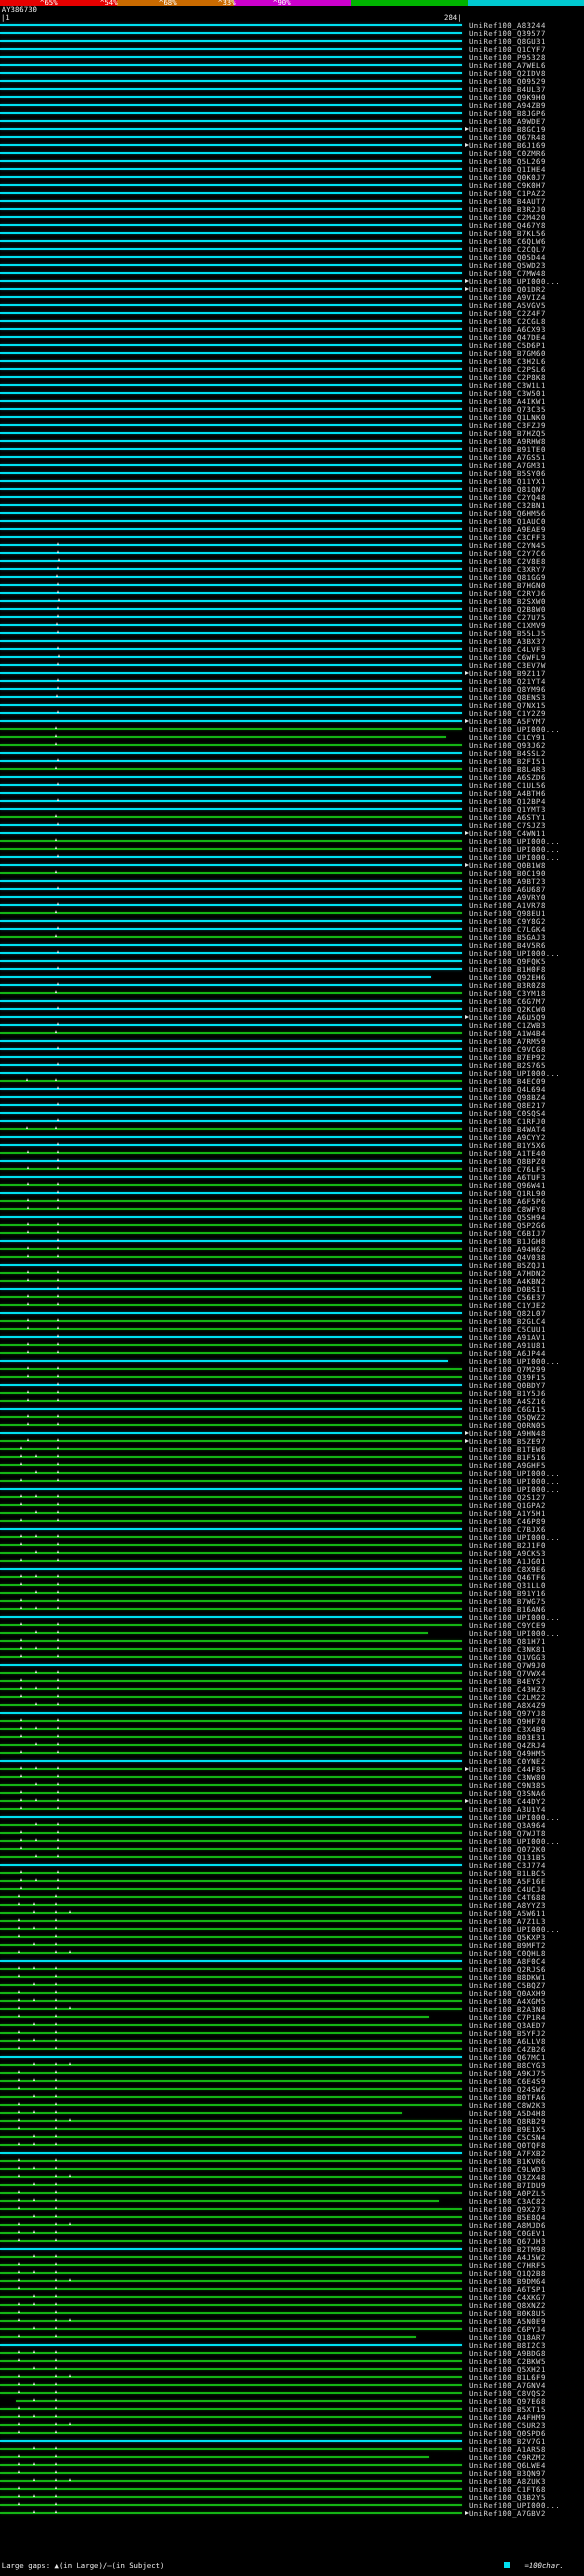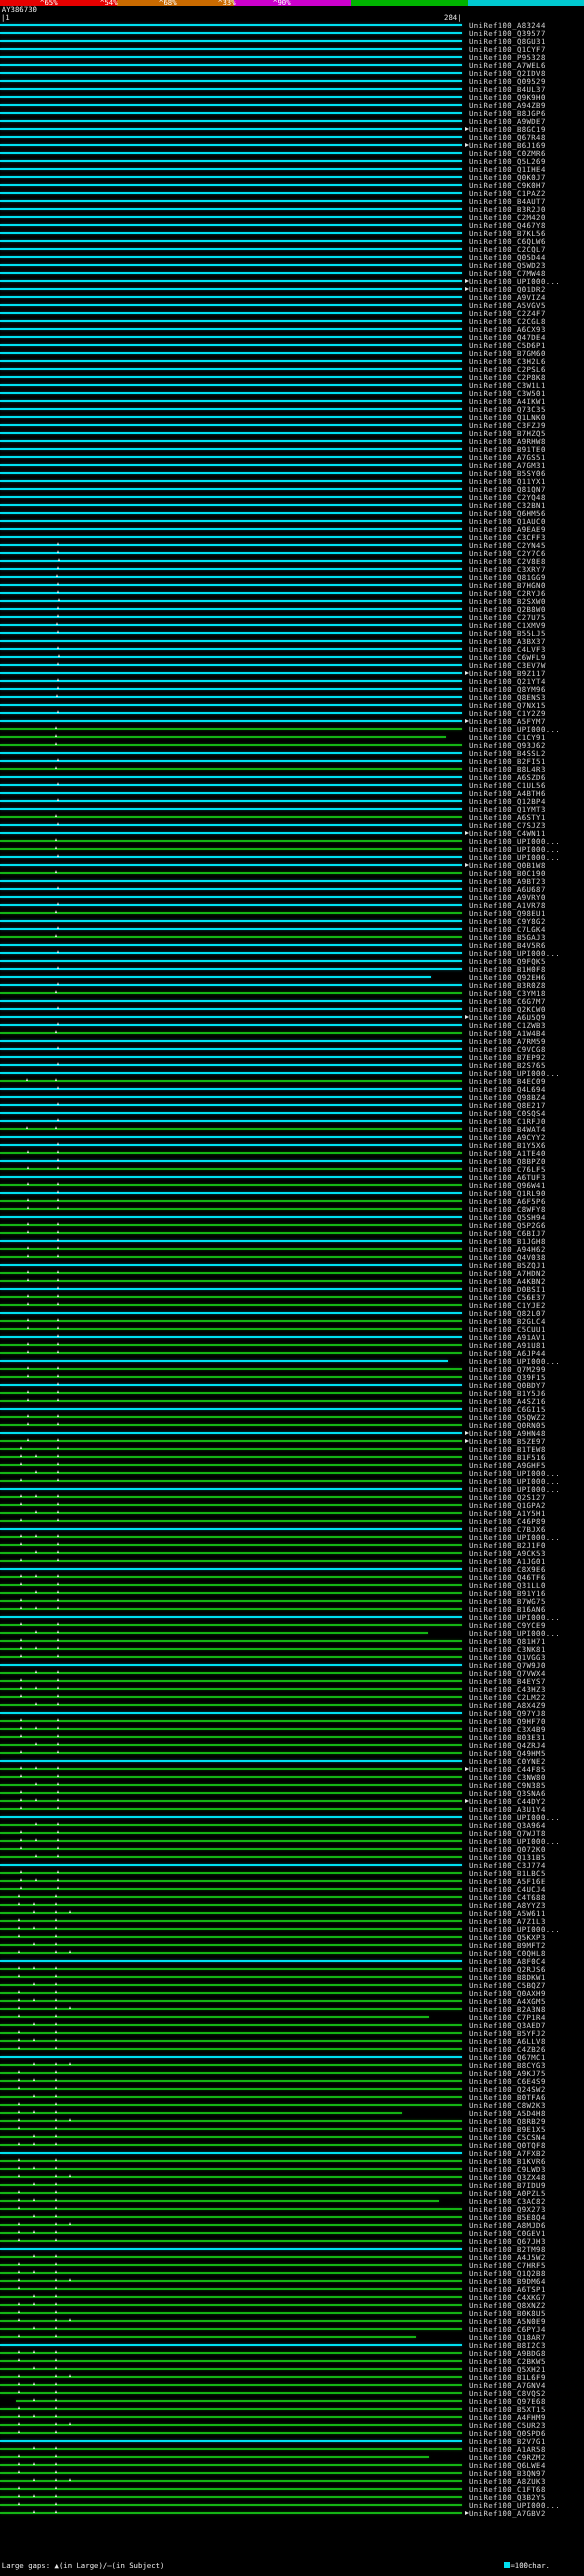--- a/index.html
+++ b/index.html
@@ -20,21 +20,21 @@
        border-left:1.8px solid transparent;border-right:1.8px solid transparent;
        border-bottom:3.7px solid #f0f0f0;}
   .arr{position:absolute;top:0.9px;width:0;height:0;
        border-top:2.3px solid transparent;border-bottom:2.3px solid transparent;
        border-left:4.6px solid #e8e8e8;}
   .lbl{position:absolute;left:469px;top:0;font-size:7.3px;line-height:8px;color:#d4d4d4;
        letter-spacing:0.4px;white-space:nowrap;}
   .footer{position:absolute;top:2560px;left:0;width:585px;height:12.8px;font-size:7.3px;
           line-height:8.2px;color:#e8e8e8;}
   .foot-left{position:absolute;left:1.8px;top:1.8px;white-space:nowrap;}
-  .foot-right{position:absolute;left:504px;top:1.8px;display:flex;align-items:flex-start;gap:0;}
+  .foot-right{position:absolute;left:504px;top:1.8px;display:flex;align-items:flex-start;gap:14px;font-style:italic;}
   .swatch{width:6.4px;height:6.4px;display:inline-block;}
 </style>
 </head>
 <body>
 
 <div class="stage">
   <div class="scalebar">
       <div class="seg" style="width: 117px; background: rgb(230, 0, 0);"></div>
       <div class="seg" style="width: 117px; background: rgb(201, 106, 0);"></div>
       <div class="seg" style="width: 117px; background: rgb(204, 0, 204);"></div>

